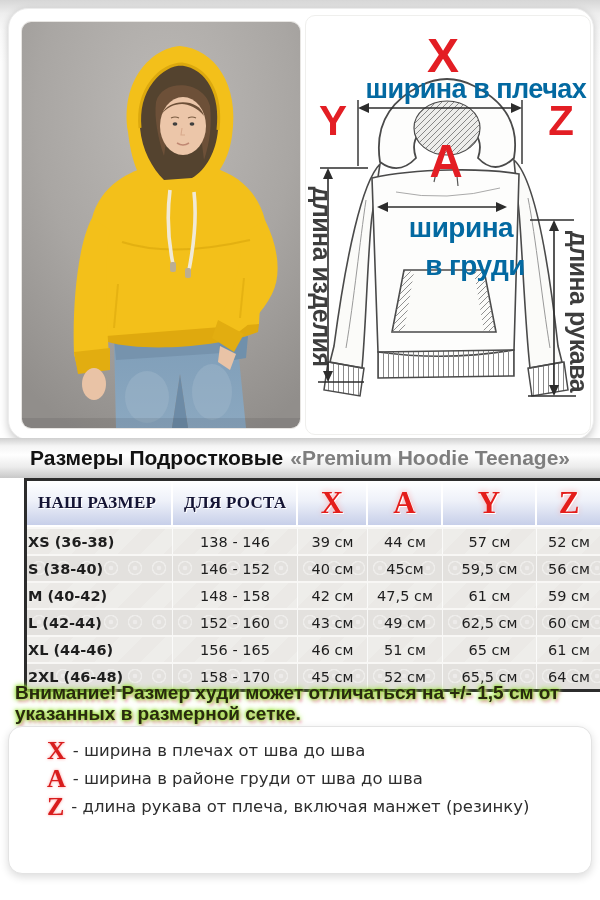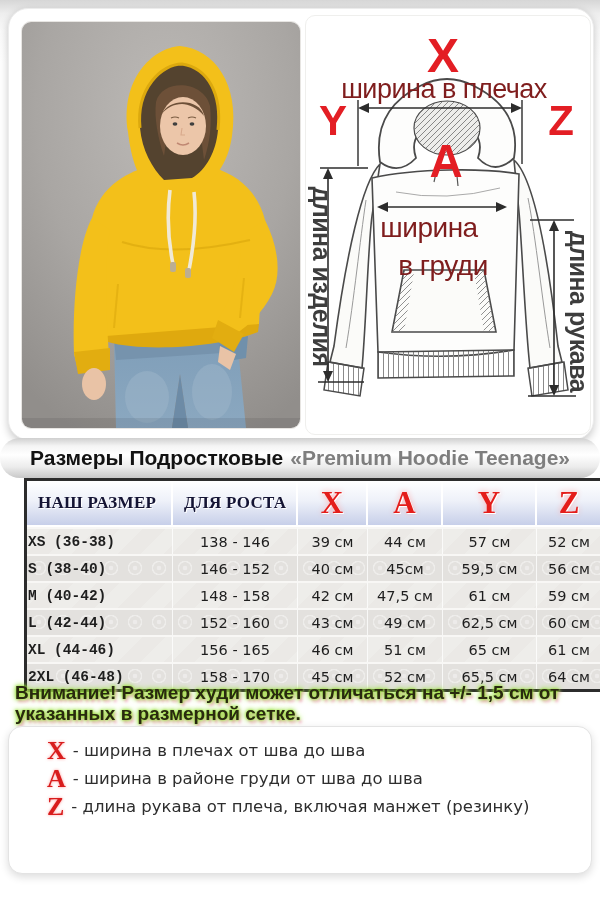--- a/index.html
+++ b/index.html
@@ -18,53 +18,53 @@
   .diagram-panel{position:absolute;left:296px;top:6px;width:284px;height:418px;background:#fff;
     border-radius:10px;border:1px solid #efefed;}
 
   
   .dletter{position:absolute;font-weight:900;color:#e31e24;line-height:1;
     font-family:"Liberation Sans",sans-serif;transform:translateX(-50%);}
   .dl-x{left:137px;top:16px;font-size:48px;}
   .dl-a{left:140px;top:122px;font-size:46px;}
   .dl-y{left:27px;top:84px;font-size:42px;}
   .dl-z{left:255px;top:84px;font-size:42px;}
-  .dcap{position:absolute;font-weight:normal;color:#7f1d1d;letter-spacing:-0.5px;
-    transform:translateX(-50%);white-space:nowrap;}
+  .dcap{position:absolute;font-weight:bold;color:#0369a1;letter-spacing:-0.5px;
+    transform:translateX(-50%);white-space:nowrap;margin-left:32px;}
   .cap-x{left:138px;top:58px;font-size:27px;}
   .cap-a1{left:123px;top:196px;font-size:28px;}
   .cap-a2{left:137px;top:234px;font-size:28px;}
   .vcap{position:absolute;width:220px;text-align:center;font-weight:bold;font-size:25px;
     color:#3d3d3d;letter-spacing:-0.5px;transform:rotate(90deg);white-space:nowrap;}
   .vcap-left{left:-95px;top:246px;}
   .vcap-right{left:162px;top:281px;}
 
   
   .title-strip{position:absolute;left:0;top:438px;width:600px;height:40px;
     background:linear-gradient(180deg,#cfcfcf 0%,#f4f4f4 20%,#ffffff 42%,#ececec 72%,#c8c8c8 100%);
     display:flex;align-items:center;justify-content:center;gap:7px;
-    font-size:21px;font-weight:bold;border-radius:20px;}
+    font-size:21px;font-weight:bold;}
   .title-main{color:#121212;}
   .title-product{color:#7e7e7e;}
 
   
   .size-table{position:absolute;left:24px;top:478px;border-collapse:separate;border-spacing:0;
     table-layout:fixed;width:574px;border:3px solid #2c2c2c;background:#fff;}
   .size-table th{height:42px;border-bottom:2px solid #ffffff;border-right:2px solid #ffffff;
     background:linear-gradient(180deg,#ffffff 0%,#eef1f9 45%,#c7cfe9 100%);}
   .size-table th:last-child{border-right:none;}
   th.hdr-text{font-family:"Liberation Serif",serif;font-size:17px;color:#141434;
     text-align:left;padding-left:11px;text-shadow:1px 1px 0 #ffffff;letter-spacing:.3px;}
   th.hdr-letter{font-family:"Liberation Serif",serif;font-size:31px;font-weight:bold;color:#e41d1a;
     text-shadow:1px 1px 0 #fff,0 0 6px #ffadad;}
   .size-table td{height:23px;border-top:2px solid #f8f7f5;border-right:1px solid rgba(255,255,255,.75);
     font-family:"DejaVu Sans","Liberation Sans",sans-serif;font-size:14.5px;color:#1e1e1e;
     text-align:center;vertical-align:middle;}
   .size-table td:last-child{border-right:none;}
-  .size-table td:first-child{text-align:left;font-weight:bold;font-family:Liberation Mono, monospace;}
+  .size-table td:first-child{text-align:left;font-weight:bold;}
   .size-table tr:nth-child(odd) td{background-color:#ebe9e6;
     background-image:linear-gradient(135deg,rgba(255,255,255,.16) 25%,transparent 25%,transparent 50%,rgba(255,255,255,.16) 50%,rgba(255,255,255,.16) 75%,transparent 75%);
     background-size:46px 46px;}
   .size-table tr:nth-child(even) td{background-color:#e3e1de;
     background-image:radial-gradient(circle,transparent 5.5px,rgba(255,255,255,.4) 6px,rgba(255,255,255,.4) 7px,transparent 7.5px),radial-gradient(circle,rgba(255,255,255,.35) 2px,transparent 2.6px);
     background-size:24px 24px,24px 24px;}
 
   
   .warning{position:absolute;left:15px;top:682px;width:557px;font-size:19px;font-weight:bold;
     line-height:21px;color:#29290f;

